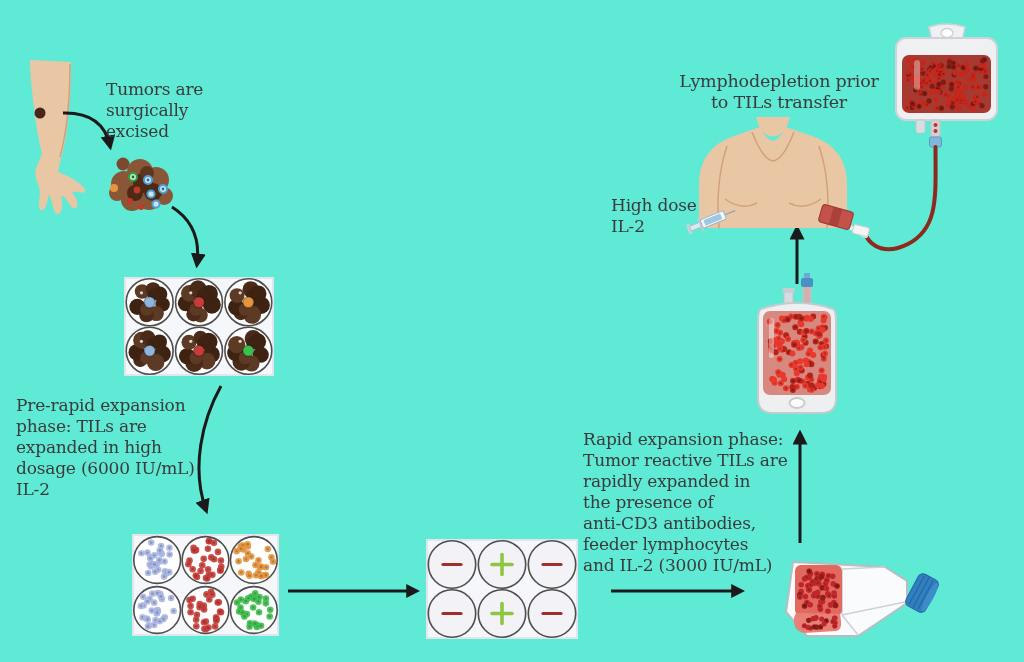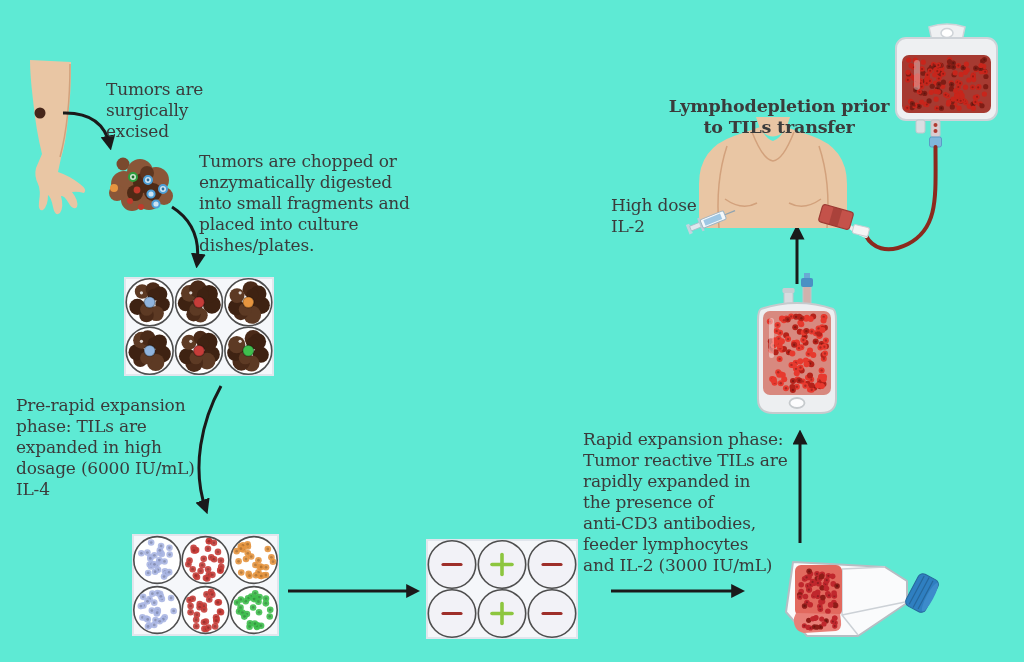--- a/index.html
+++ b/index.html
@@ -5,21 +5,21 @@
   html,body{margin:0;padding:0;background:#fff;}
   .canvas{
     position:relative;width:1024px;height:662px;background:#5eead4;overflow:hidden;
     font-family:"DejaVu Serif","Liberation Serif",serif;color:#3b3b3b;
   }
   .txt{
     position:absolute;white-space:pre-line;font-size:17px;line-height:1.24;
     width:max-content;letter-spacing:-0.2px;
   }
   .txt b{font-weight:400;}
-  #t-lympho{width:230px;text-align:center;font-weight:700;font-size:17.5px;line-height:1.2;margin-top:25px;}
+  #t-lympho{width:230px;text-align:center;font-weight:400;font-size:17.5px;line-height:1.2;}
   svg{position:absolute;left:0;top:0;}
 </style>
 </head>
 <body>
 
 <div class="canvas">
 
   <svg id="art" width="1024" height="662" viewBox="0 0 1024 662">
     <defs>
       <marker id="ah" viewBox="0 0 10 10" refX="7" refY="5" markerWidth="5" markerHeight="5" orient="auto-start-reverse">
@@ -1140,30 +1140,25 @@
         <line x1="-1" y1="-17" x2="-1" y2="17" stroke="#26679c" stroke-width="1.2"></line>
         <line x1="4" y1="-16" x2="4" y2="16" stroke="#26679c" stroke-width="1.2"></line>
         <ellipse cx="9" cy="0" rx="3.5" ry="16" fill="#3d8bcb"></ellipse>
       </g>
     </g>
   </svg>
 
   <div class="txt" id="t-excised" style="left:106px;top:79px">Tumors are
 surgically
 excised</div>
-  <div class="txt" id="t-chopped" style="left:199px;top:151px">Tumors are chopped or
-enzymatically digested
-into small fragments and
-placed into culture
-dishes/plates.</div>
   <div class="txt" id="t-pre" style="left:16px;top:395px"><b>Pre-rapid expansion
 phase:</b><span> TILs are
 expanded in high
 dosage (6000 IU/mL)
-IL-4</span></div>
+IL-2</span></div>
   <div class="txt" id="t-rapid" style="left:583px;top:429px"><b>Rapid expansion phase:</b><span>
 Tumor reactive TILs are
 rapidly expanded in
 the presence of
 anti-CD3 antibodies,
 feeder lymphocytes
 and IL-2 (3000 IU/mL)</span></div>
   <div class="txt" id="t-lympho" style="left:664px;top:71px">Lymphodepletion prior
 to TILs transfer</div>
   <div class="txt" id="t-highdose" style="left:611px;top:195px">High dose

